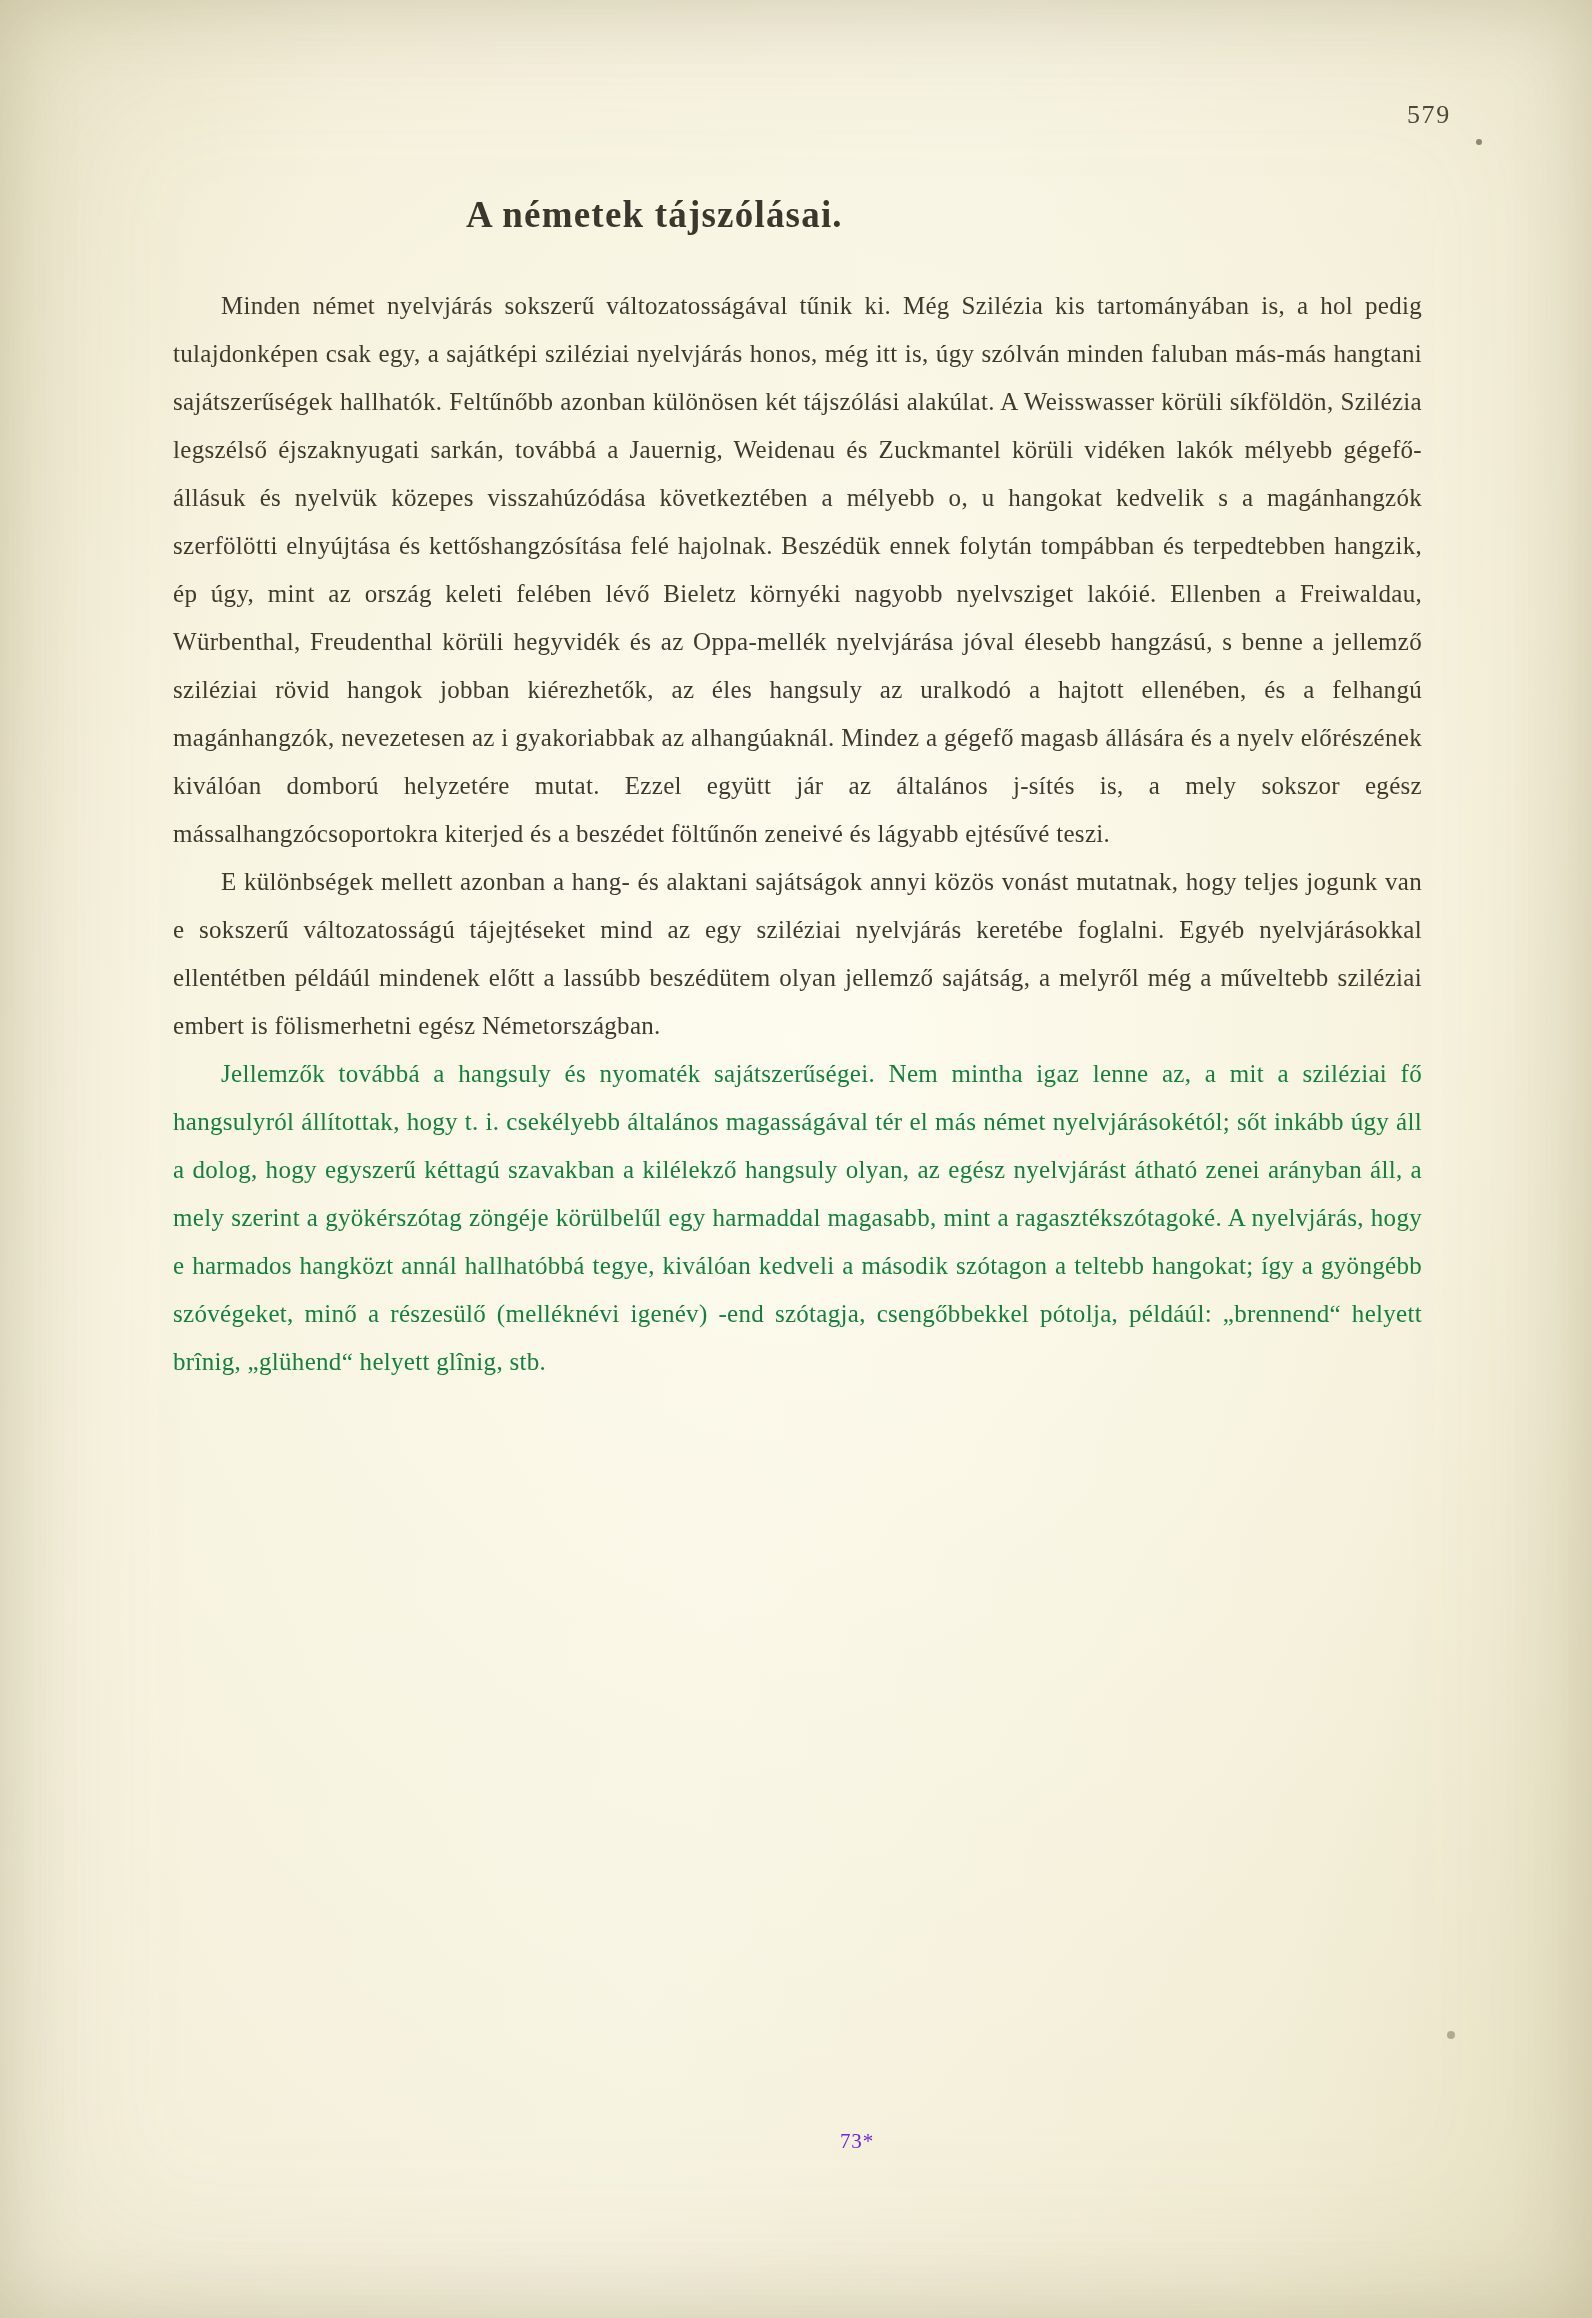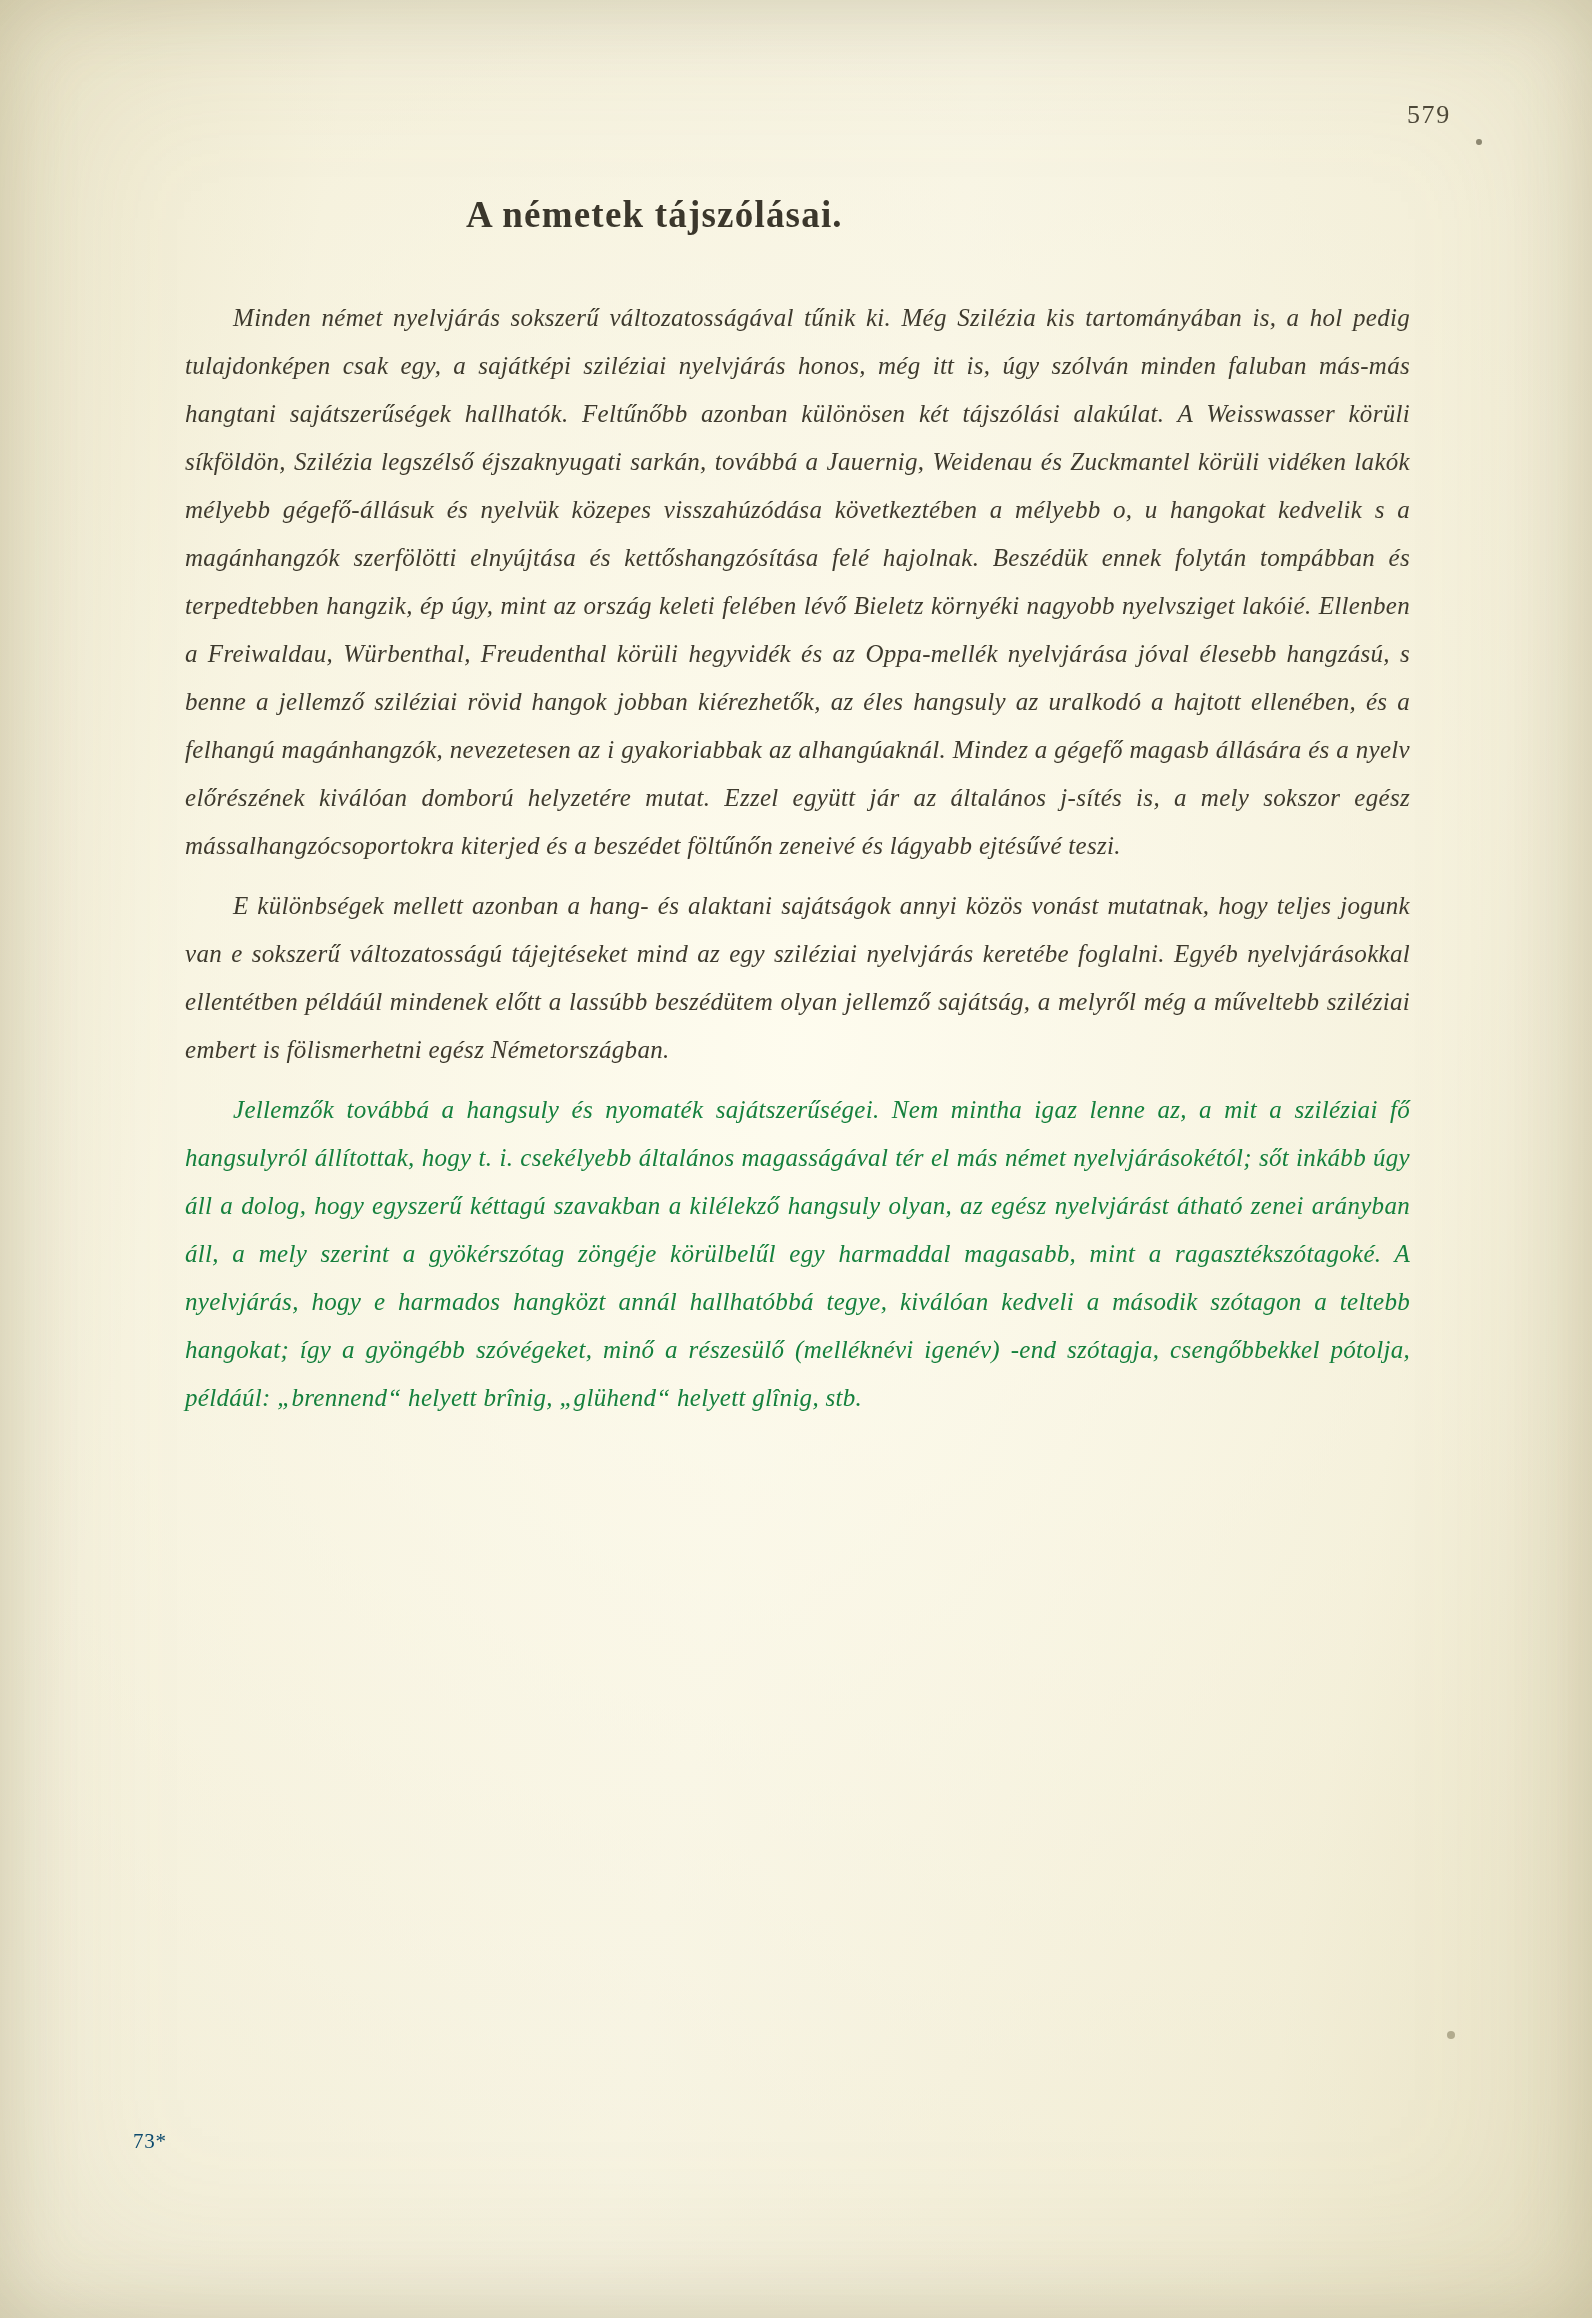--- a/index.html
+++ b/index.html
@@ -70,38 +70,38 @@
     left: 173px;
     width: 1249px;
     text-align: justify;
     text-justify: inter-word;
     font-size: 25px;
     line-height: 48px;
     color: #3e3a2e;
     letter-spacing: 0.3px;
   }
   .body-text p {
-    margin: 12px;
+    margin: 0;
     text-indent: 48px;
-    font-style: italic;
   }
   .body-text p.first {
     text-indent: 48px;
   }
   
   .body-text p:nth-child(n+3) {
     color: #15803d;
   }
   .signature {
     position: absolute;
     top: 2129px;
     left: 0;
     width: 1448px;
+    text-align: center;
     font-size: 21px;
-    color: #0c4a6e;
+    color: #6d28d9;
     letter-spacing: 0.8px;
   }
   .sig-inner { display: inline-block; transform: translateX(133px); }
   .smudge {
     position: absolute;
     top: 2031px;
     right: 137px;
     width: 8.3px;
     height: 8.3px;
     border-radius: 50%;

